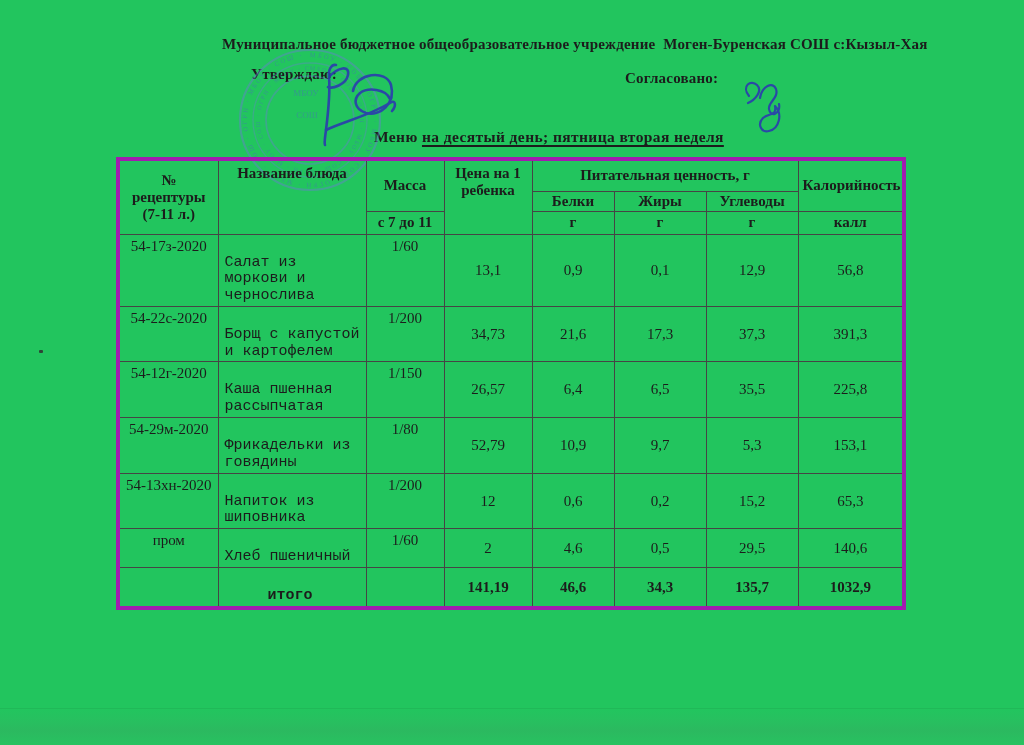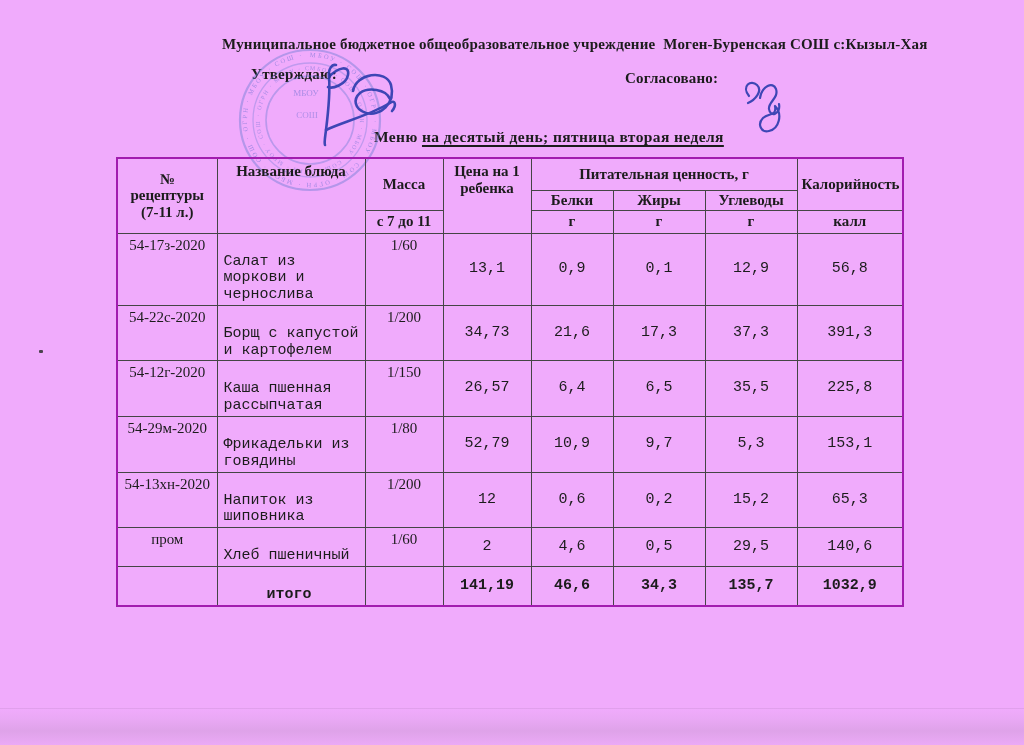--- a/index.html
+++ b/index.html
@@ -1,19 +1,19 @@
 <!DOCTYPE html>
 <html><head>
 <meta charset="utf-8">
 <style>
   html,body{margin:0;padding:0;background:#e8e8e8;}
   .page{
     position:relative;
     width:1024px;height:745px;
-    background:#f0abfc;
+    background:#22c55e;
     overflow:hidden;
     font-family:"Liberation Serif","DejaVu Serif",serif;
     color:#1c1c1c;
   }
   
   .abs{position:absolute;}
   .headtext{font-weight:bold;font-size:15px;white-space:pre;letter-spacing:.2px;}
   .org-line{left:222px;top:36px;}
   .approve{left:222px;top:66px;margin-left:29px;}
   .agree{left:625px;top:70px;}
@@ -33,36 +33,36 @@
   .stamp text{font-family:"Liberation Serif",serif;}
   .sig-director{left:298px;top:58px;}
   .sig-nurse{left:733px;top:76px;}
 
   
   .menu-table{
     position:absolute;left:116px;top:157px;
     border-collapse:collapse;table-layout:fixed;
     width:786px;
     font-size:15px;line-height:1.12;
-    border:2px solid #a21caf;
+    border:4px solid #a21caf;
   }
   .menu-table th,.menu-table td{
     border:1.6px solid #454545;
     padding:1px 4px;
     overflow:hidden;
   }
   .menu-table th{font-weight:bold;text-align:center;vertical-align:middle;}
   .hrow1{height:32px;}
   .hrow2{height:20px;}
   .hrow3{height:23px;}
   .menu-table td{vertical-align:top;}
   td.c-num{text-align:center;padding-top:3px;}
   td.c-dish{text-align:left;padding-left:6px;padding-top:20px;font-family:Liberation Mono, monospace;}
   td.c-mass{text-align:center;padding-top:3px;}
-  td.c-val{text-align:center;vertical-align:middle;font-family:Liberation Mono, monospace;}
+  td.c-val{text-align:center;vertical-align:middle;}
   tr.drow{height:35px;}
   tr.drow-short{height:33px;margin-top:48px;}
   tr.trow{height:28px;}
   tr.trow td{font-weight:bold;vertical-align:middle;}
   tr.trow td.c-dish{text-align:center;padding-left:0;}
 
   
   .scan-bottom{
     left:0;top:708px;width:1024px;height:37px;
     background:linear-gradient(to bottom,

